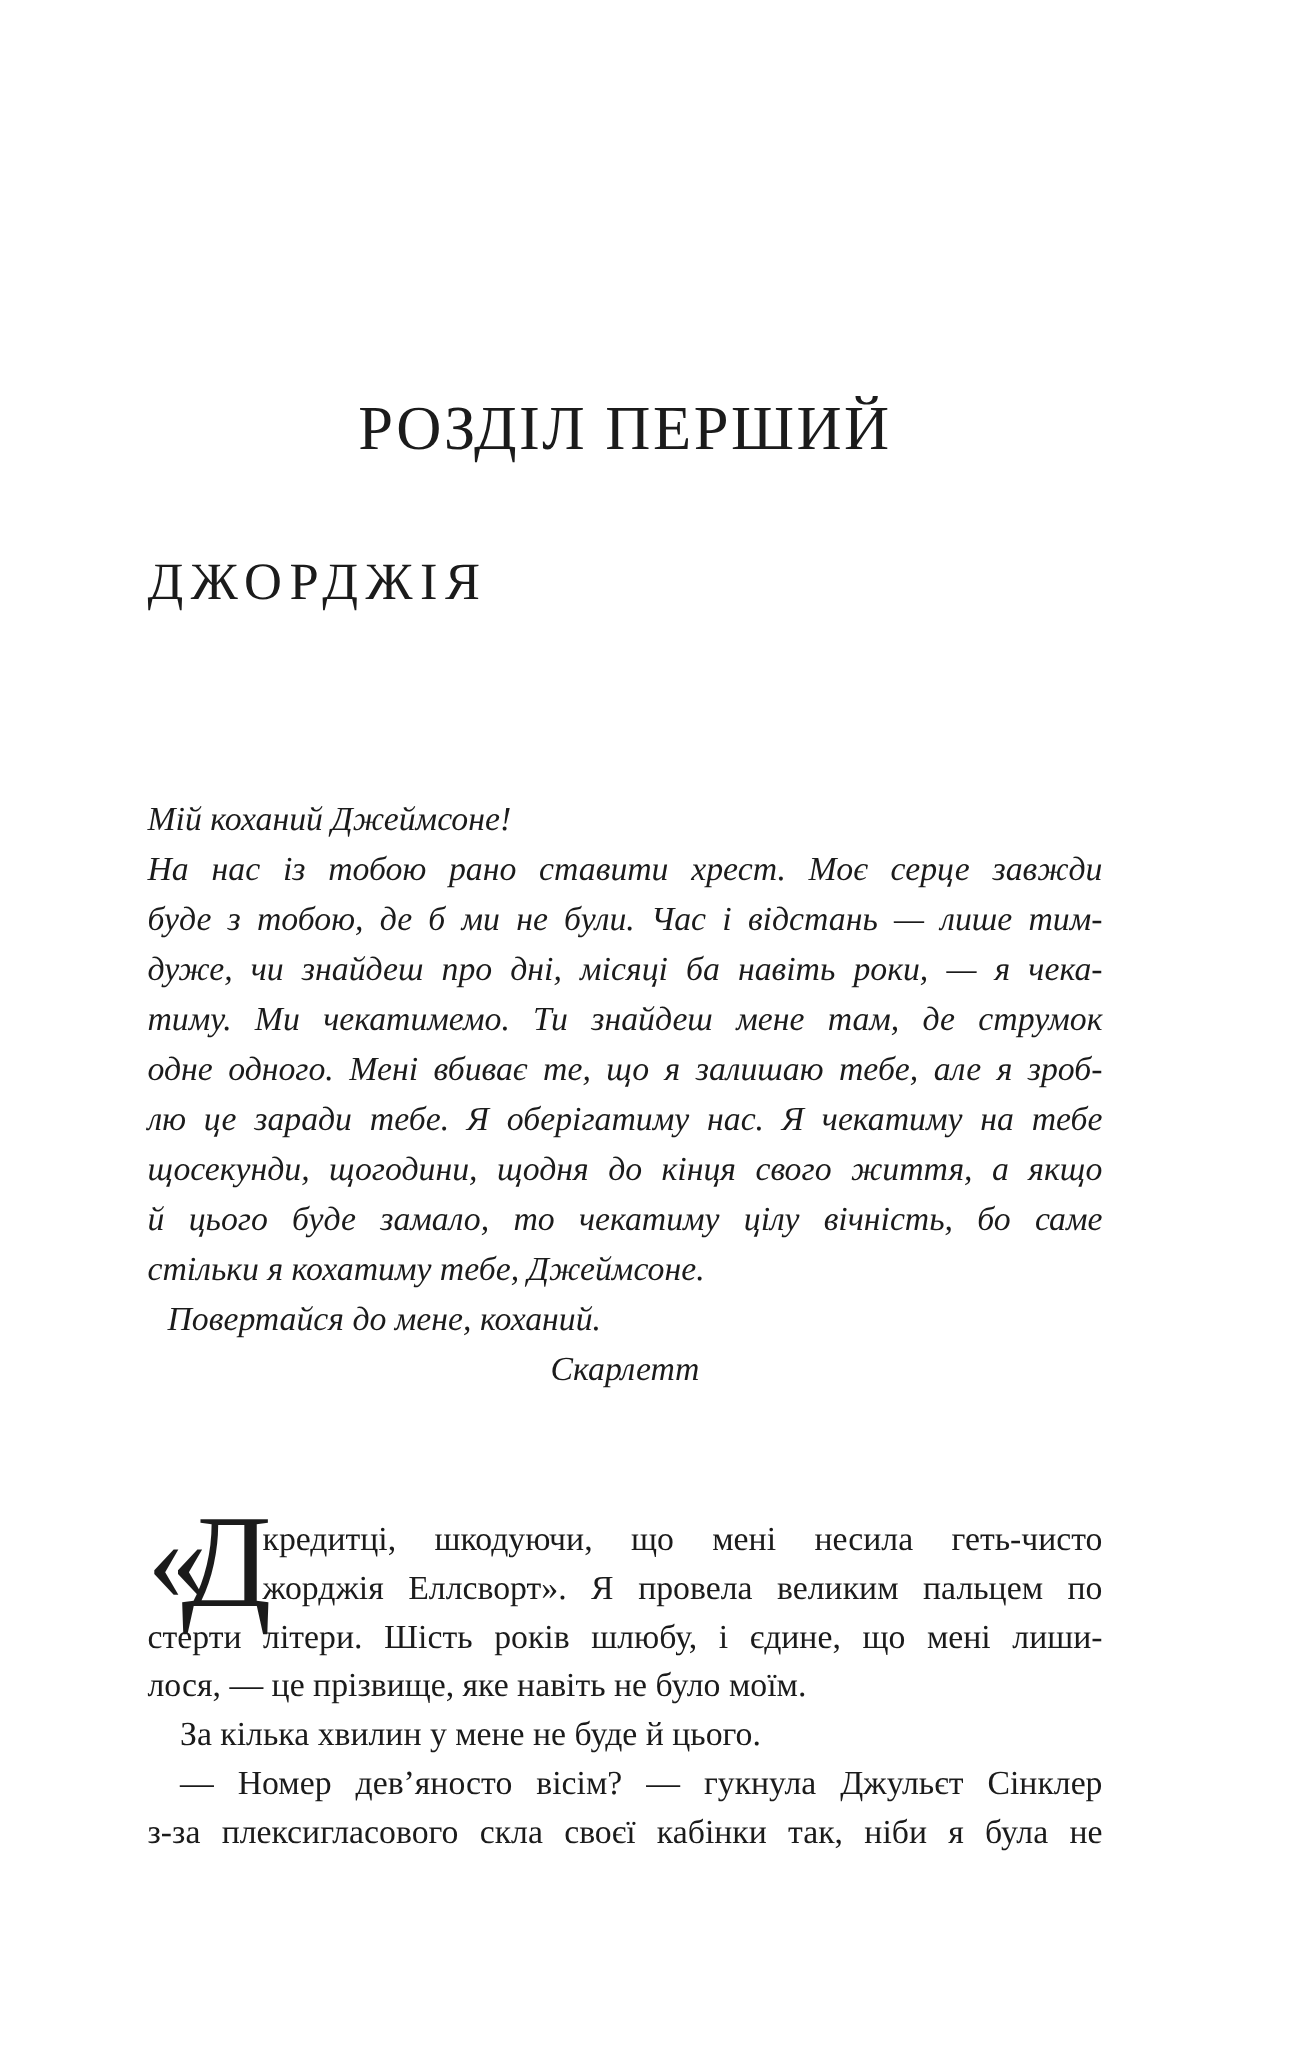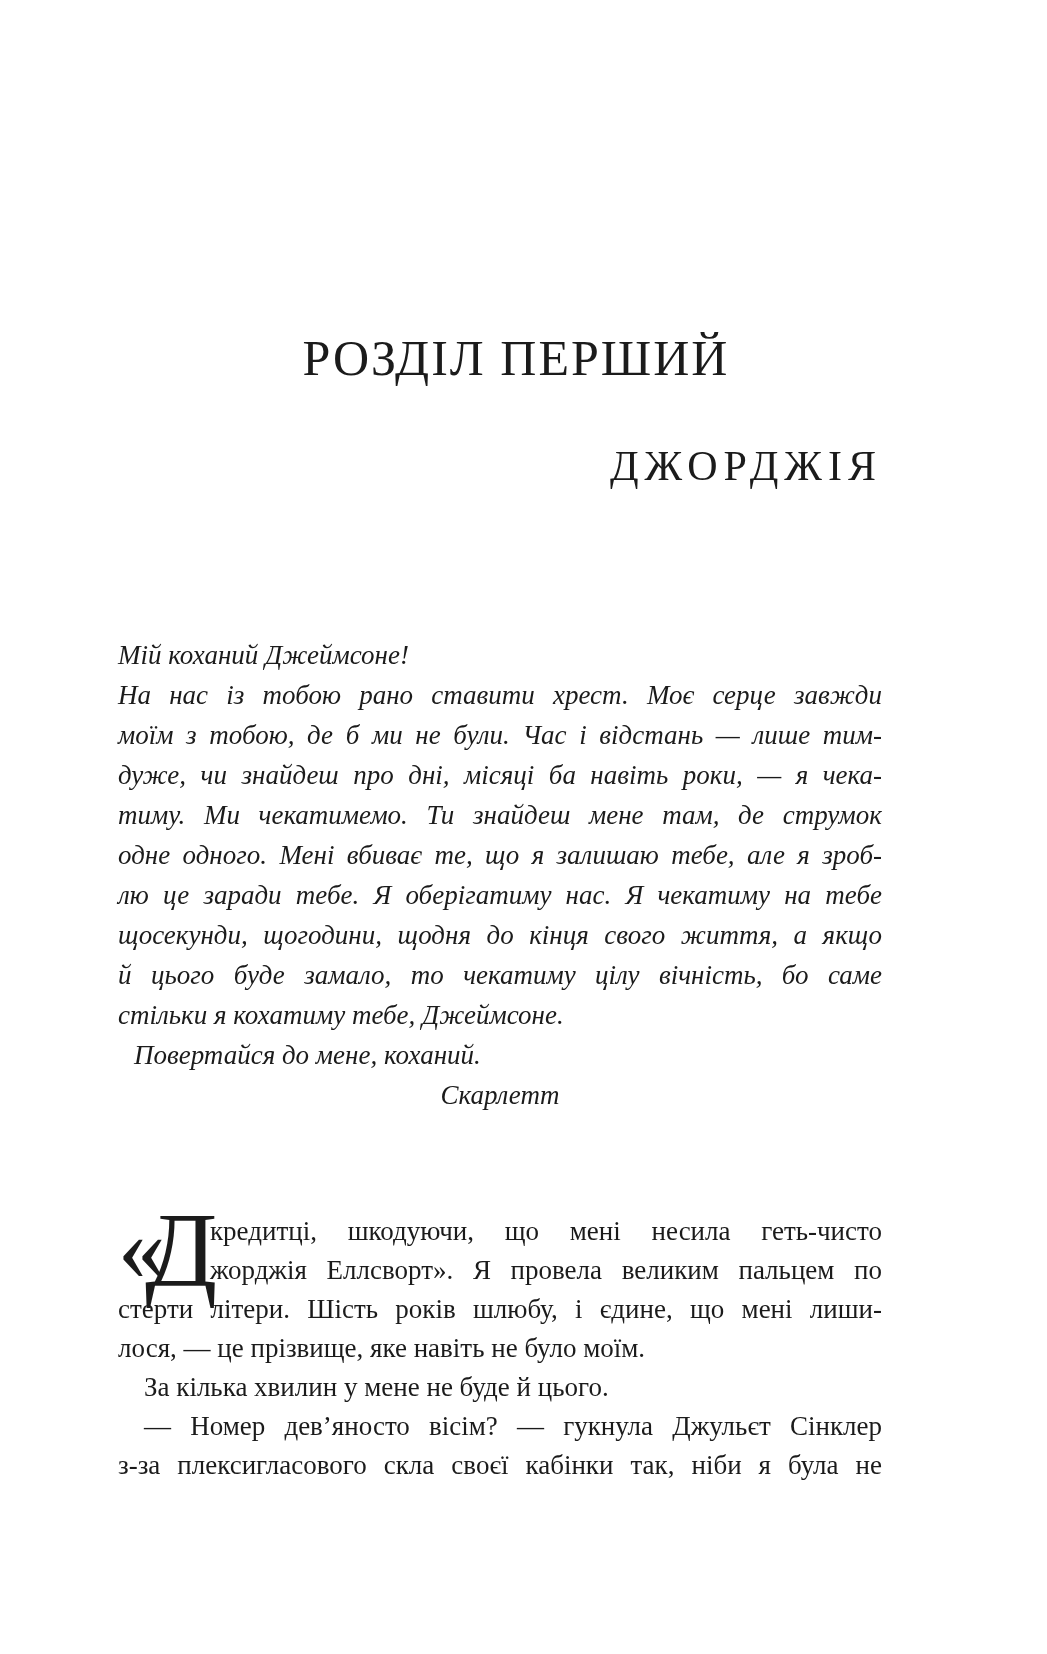--- a/index.html
+++ b/index.html
@@ -15,35 +15,35 @@
     color: #1b1b1b;
     font-family: "Liberation Serif", "DejaVu Serif", serif;
     overflow: hidden;
   }
   
   .chapter-heading {
     position: absolute;
     top: 314px;
     left: 118px;
     width: 764px;
-    margin: 16px;
+    margin: 0;
     text-align: center;
     font-weight: 400;
     font-size: 50px;
     line-height: 56px;
     letter-spacing: 2px;
     color: #1b1b1b;
   }
   .chapter-subheading {
     position: absolute;
     top: 442px;
     left: 118px;
     width: 764px;
     margin: 0;
-    text-align: right;
+    text-align: left;
     font-weight: 400;
     font-size: 42px;
     line-height: 48px;
     letter-spacing: 6px;
     color: #1b1b1b;
   }
   
   .letter {
     position: absolute;
     top: 635px;
@@ -101,21 +101,21 @@
 
 <div class="page">
 
   <h1 class="chapter-heading">РОЗДІЛ ПЕРШИЙ</h1>
 
   <h2 class="chapter-subheading">ДЖОРДЖІЯ</h2>
 
   <section class="letter">
     <div class="line">Мій коханий Джеймсоне!</div>
     <div class="line j">На нас із тобою рано ставити хрест. Моє серце завжди</div>
-    <div class="line j">моїм з тобою, де б ми не були. Час і відстань — лише тим-</div>
+    <div class="line j">буде з тобою, де б ми не були. Час і відстань — лише тим-</div>
     <div class="line j">дуже, чи знайдеш про дні, місяці ба навіть роки, — я чека-</div>
     <div class="line j">тиму. Ми чекатимемо. Ти знайдеш мене там, де струмок</div>
     <div class="line j">одне одного. Мені вбиває те, що я залишаю тебе, але я зроб-</div>
     <div class="line j">лю це заради тебе. Я оберігатиму нас. Я чекатиму на тебе</div>
     <div class="line j">щосекунди, щогодини, щодня до кінця свого життя, а якщо</div>
     <div class="line j">й цього буде замало, то чекатиму цілу вічність, бо саме</div>
     <div class="line">стільки я кохатиму тебе, Джеймсоне.</div>
     <div class="line ind-sm">Повертайся до мене, коханий.</div>
     <div class="line right">Скарлетт</div>
   </section>

